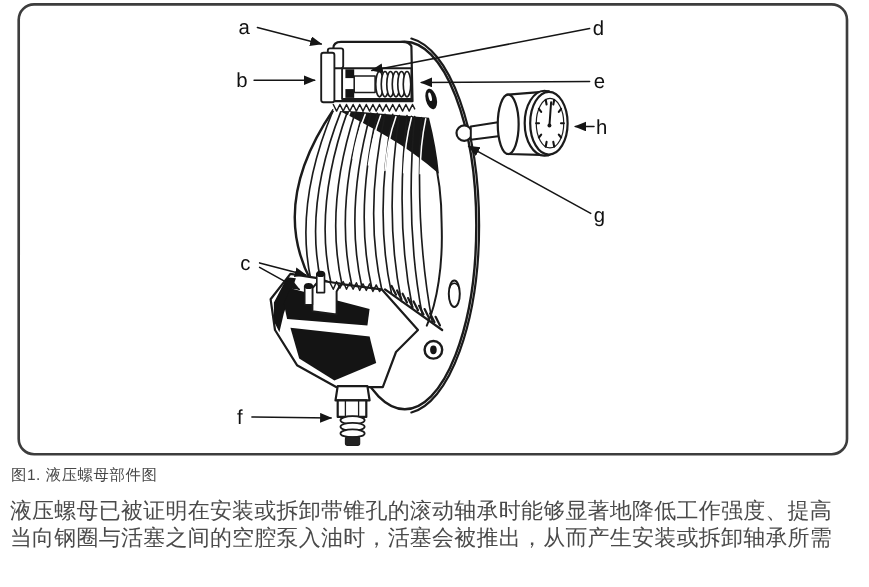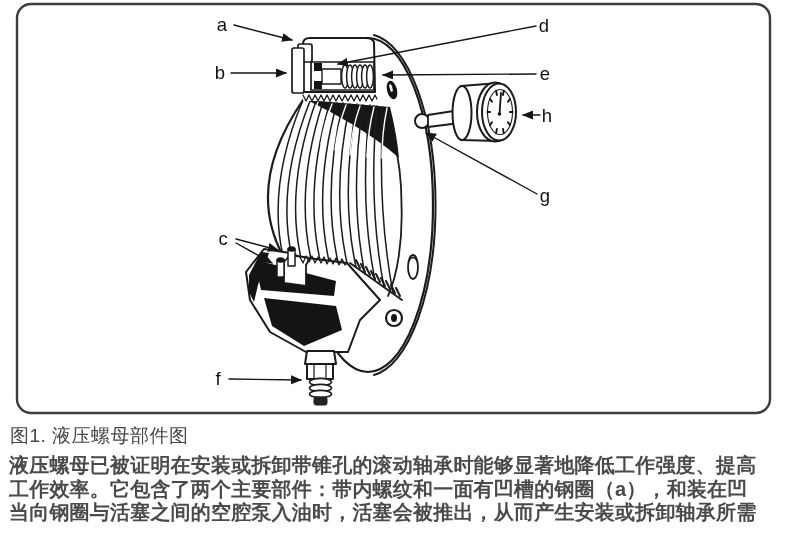--- a/index.html
+++ b/index.html
@@ -1,25 +1,25 @@
 <!DOCTYPE html>
 <html><head>
 <meta charset="utf-8">
 <style>
   html,body{margin:0;padding:0;background:#ffffff;}
   body{width:790px;height:534px;overflow:hidden;position:relative;
        font-family:"Liberation Sans","DejaVu Sans",sans-serif;}
   .page{position:absolute;inset:0;background:#fff;}
   svg{display:block;}
   #figure-svg{position:absolute;left:0;top:0;}
-  .caption{position:absolute;left:10px;top:423px;font-size:19px;color:#474747;
+  .caption{position:absolute;left:10px;top:423px;font-size:14px;color:#474747;
            letter-spacing:0.5px;white-space:nowrap;}
   .bodytext{position:absolute;left:9px;top:454px;width:772px;color:#4a4a4a;}
   .bodytext .tline{font-size:20px;line-height:23.6px;letter-spacing:0.2px;
-                   white-space:nowrap;font-weight:bold;}
+                   white-space:nowrap;}
   .labeltxt{font-family:"Liberation Sans","DejaVu Sans",sans-serif;
             font-size:18.5px;fill:#111;}
 </style>
 </head>
 <body>
 
 <div class="page">
 
   <svg id="figure-svg" width="790" height="418" viewBox="0 0 790 418">
     <defs>
@@ -177,17 +177,16 @@
         <text class="labeltxt" x="545" y="202">g</text>
         <text class="labeltxt" x="547" y="122">h</text>
       </g>
     </g>
   </svg>
 
   <div class="caption">图1. 液压螺母部件图</div>
 
   <div class="bodytext">
     <div class="tline">液压螺母已被证明在安装或拆卸带锥孔的滚动轴承时能够显著地降低工作强度、提高</div>
-    <div class="tline">工作效率。它包含了两个主要部件：带内螺纹和一面有凹槽的钢圈（a），和装在凹</div>
     <div class="tline">当向钢圈与活塞之间的空腔泵入油时，活塞会被推出，从而产生安装或拆卸轴承所需</div>
   </div>
 
 </div>
 
 </body></html>

